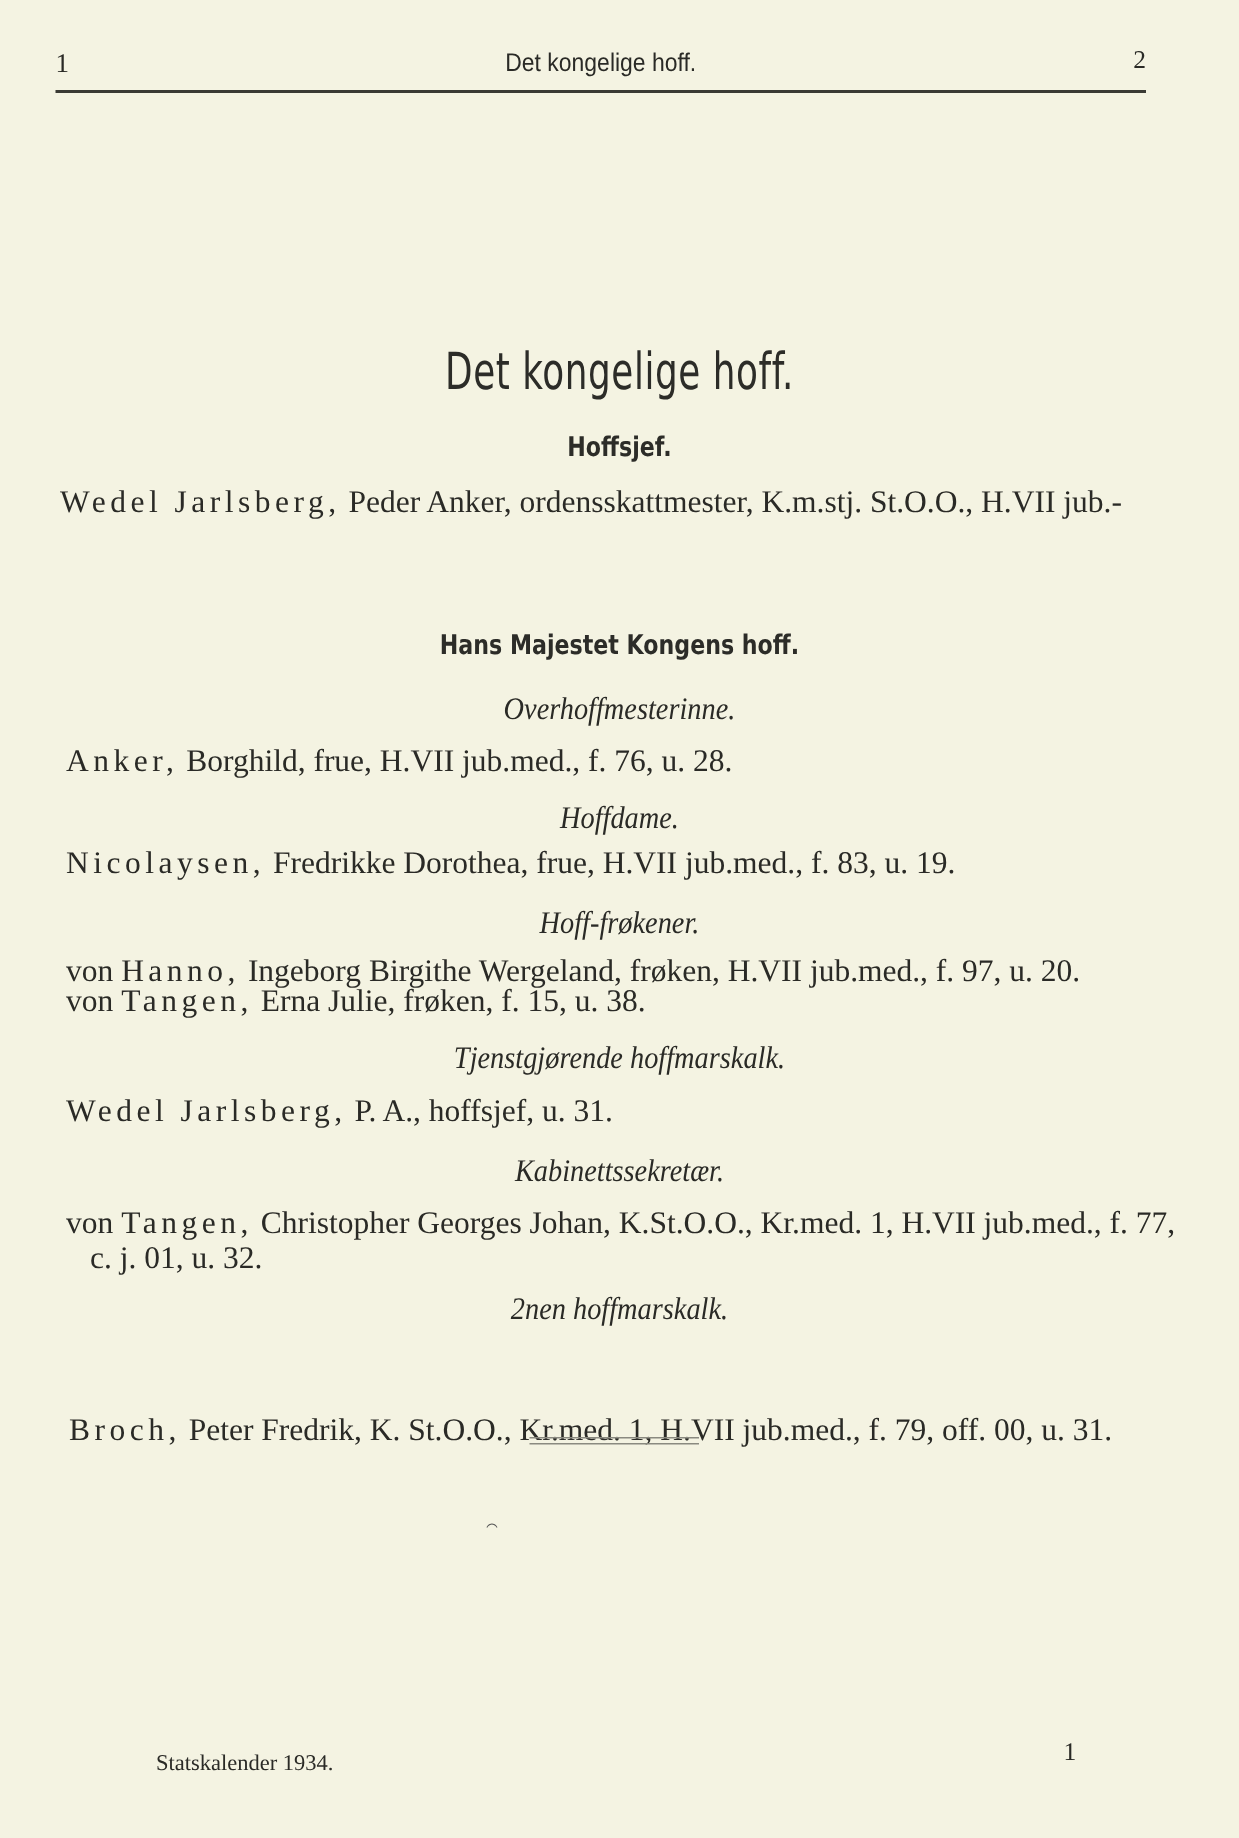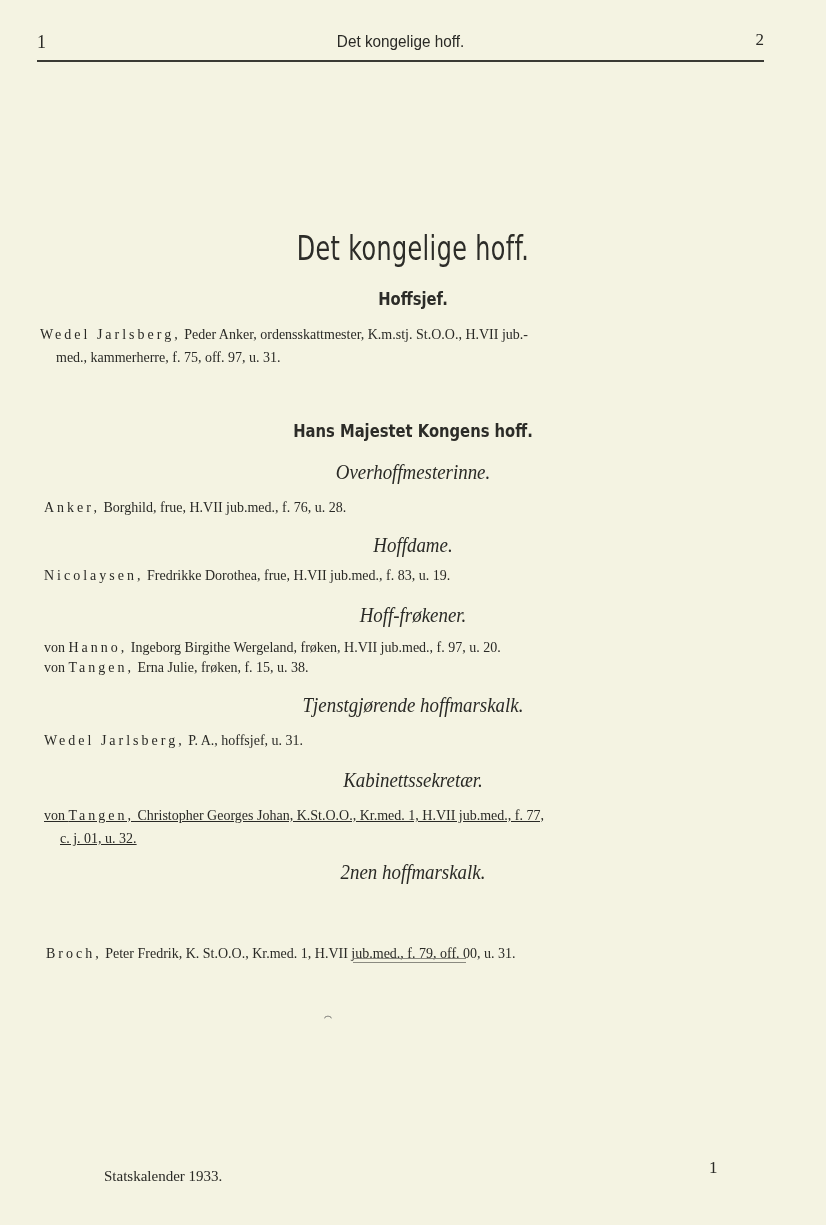--- a/index.html
+++ b/index.html
@@ -35,21 +35,21 @@
     font-size: 18px; transform: scaleX(0.82); transform-origin: center;
     color: #2c2c28;
   }
   .role {
     position: absolute; left: 0; width: 826px; text-align: center;
     font-family: "Liberation Serif", serif; font-style: italic;
     font-size: 21px; transform: scaleX(0.9); transform-origin: center;
   }
   .entry {
     position: absolute; left: 46px; width: 740px;
-    font-family: "Liberation Serif", serif; font-size: 14px;
+    font-family: "Liberation Serif", serif; font-size: 21px;
     line-height: 23px;
   }
   .entry .cont { padding-left: 16px; }
   .spaced { letter-spacing: 3px; }
   .rule-double {
     position: absolute; left: 353px; width: 113px; top: 958px; height: 3px;
     border-top: 1px solid #8a8a80; border-bottom: 1px solid #8a8a80;
   }
   .mark { position: absolute; left: 324px; top: 1012px; font-size: 13px; color: #555; }
   .footer-left {
@@ -66,21 +66,20 @@
   <span class="title">Det kongelige hoff.</span>
   <span class="num-right">2</span>
 </div>
 
 <div class="main-title">Det kongelige hoff.</div>
 
 <div class="sub-bold" style="top:288px">Hoffsjef.</div>
 
 <div class="entry" style="top:323px; left:40px;">
   <div><span class="spaced">Wedel Jarlsberg,</span><span> Peder Anker, ordensskattmester, K.m.stj. St.O.O., H.VII jub.-</span></div>
-  <div class="cont">med., kammerherre, f. 75, off. 97, u. 31.</div>
 </div>
 
 <div class="sub-bold" style="top:420px">Hans Majestet Kongens hoff.</div>
 
 <div class="role" style="top:460px">Overhoffmesterinne.</div>
 <div class="entry" style="top:496px; left:44px;font-family:Liberation Serif, serif;">
   <span class="spaced">Anker,</span><span> Borghild, frue, H.VII jub.med., f. 76, u. 28.</span>
 </div>
 
 <div class="role" style="top:533px">Hoffdame.</div>
@@ -95,27 +94,27 @@
 <div class="entry" style="top:656px; left:44px;">
   <span>von </span><span class="spaced">Tangen,</span><span> Erna Julie, frøken, f. 15, u. 38.</span>
 </div>
 
 <div class="role" style="top:693px">Tjenstgjørende hoffmarskalk.</div>
 <div class="entry" style="top:729px; left:44px;font-family:Liberation Serif, serif;">
   <span class="spaced">Wedel Jarlsberg,</span><span> P. A., hoffsjef, u. 31.</span>
 </div>
 
 <div class="role" style="top:768px">Kabinettssekretær.</div>
-<div class="entry" style="top:804px; left:44px; width:770px;text-decoration:underline;">
+<div class="entry" style="top:804px; left:44px; width:770px;">
   <div><span>von </span><span class="spaced">Tangen,</span><span> Christopher Georges Johan, K.St.O.O., Kr.med. 1, H.VII jub.med., f. 77,</span></div>
   <div class="cont">c. j. 01, u. 32.</div>
 </div>
 
 <div class="role" style="top:860px">2nen hoffmarskalk.</div>
 <div class="entry" style="top:942px; left:46px; width:770px;">
   <span class="spaced">Broch,</span><span> Peter Fredrik, K. St.O.O., Kr.med. 1, H.VII jub.med., f. 79, off. 00, u. 31.</span>
 </div>
 
 <div class="rule-double"></div>
 <div class="mark">⁀</div>
 
-<div class="footer-left">Statskalender 1933.</div>
+<div class="footer-left">Statskalender 1934.</div>
 <div class="footer-right">1</div>
 
 </body></html>

